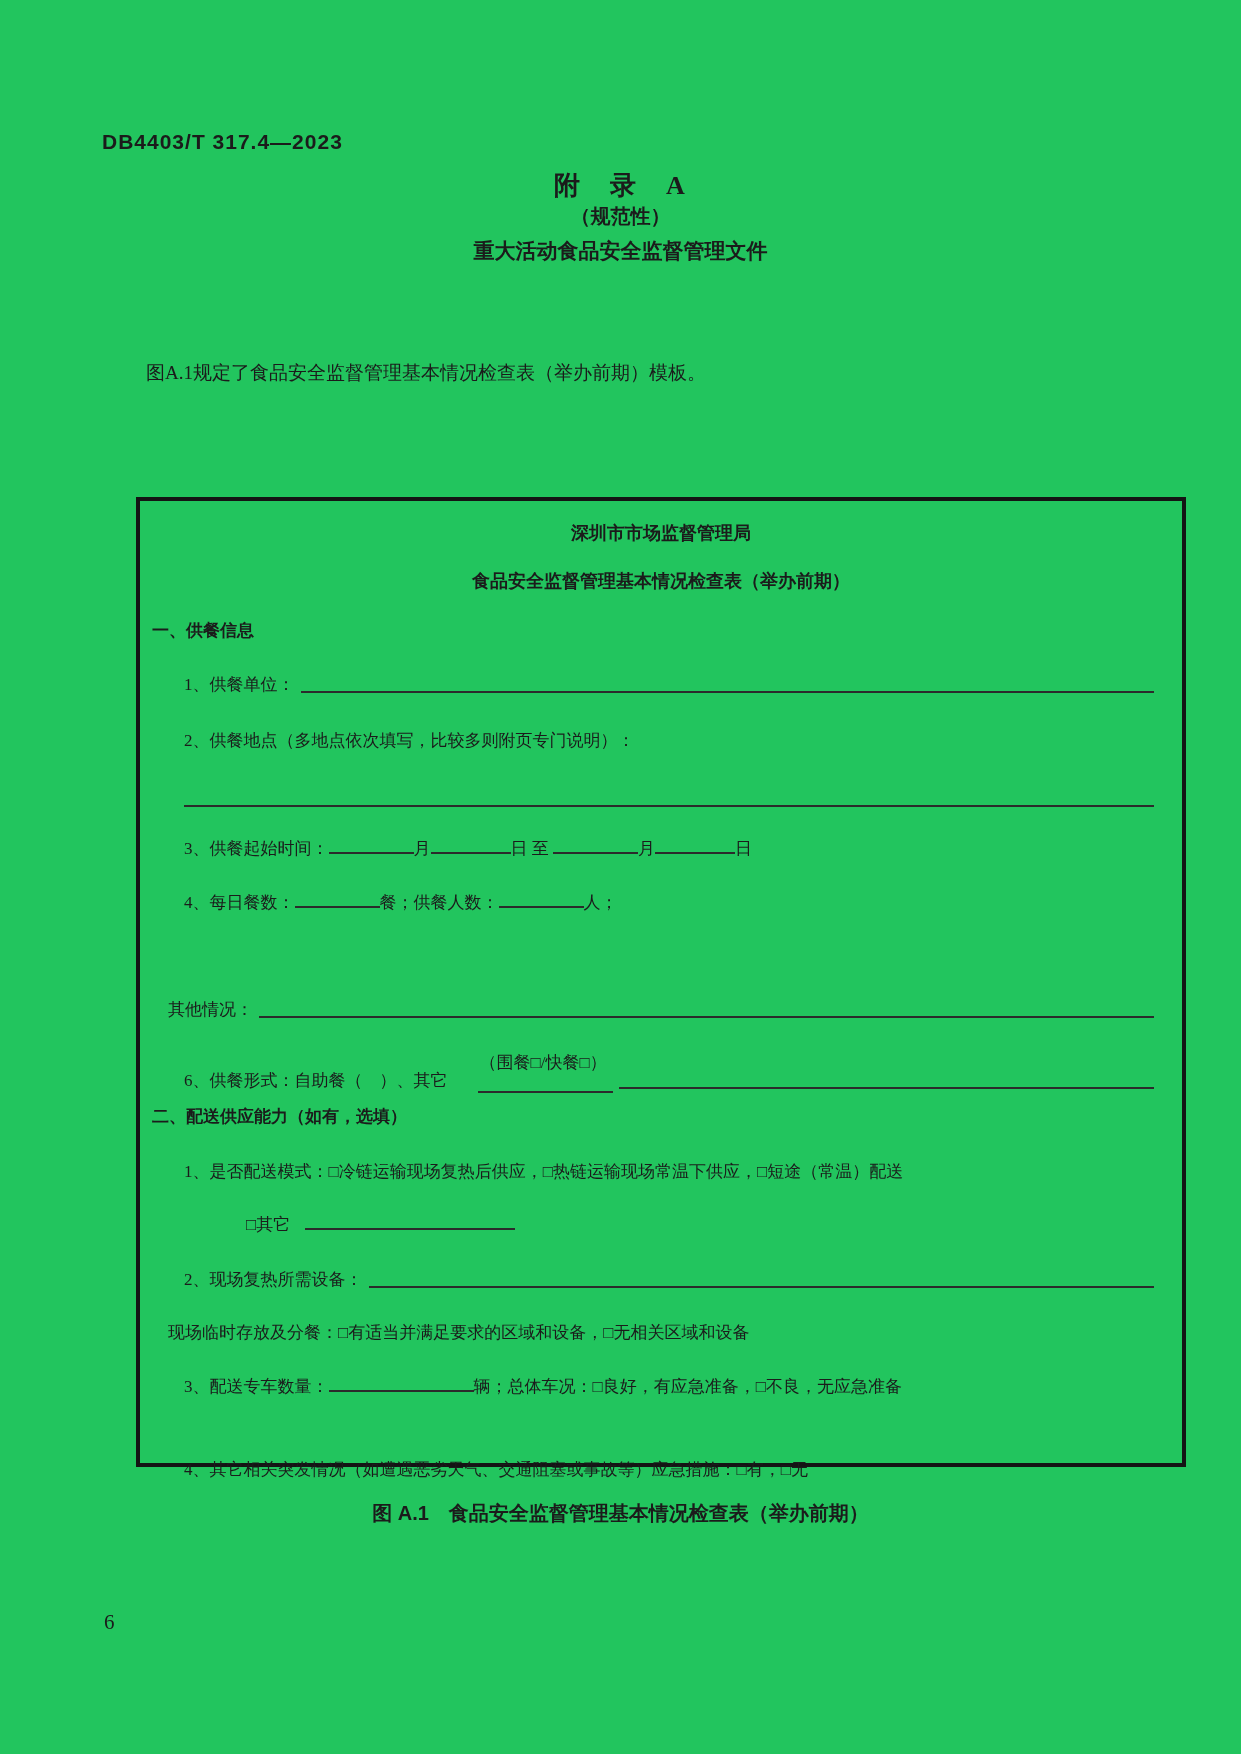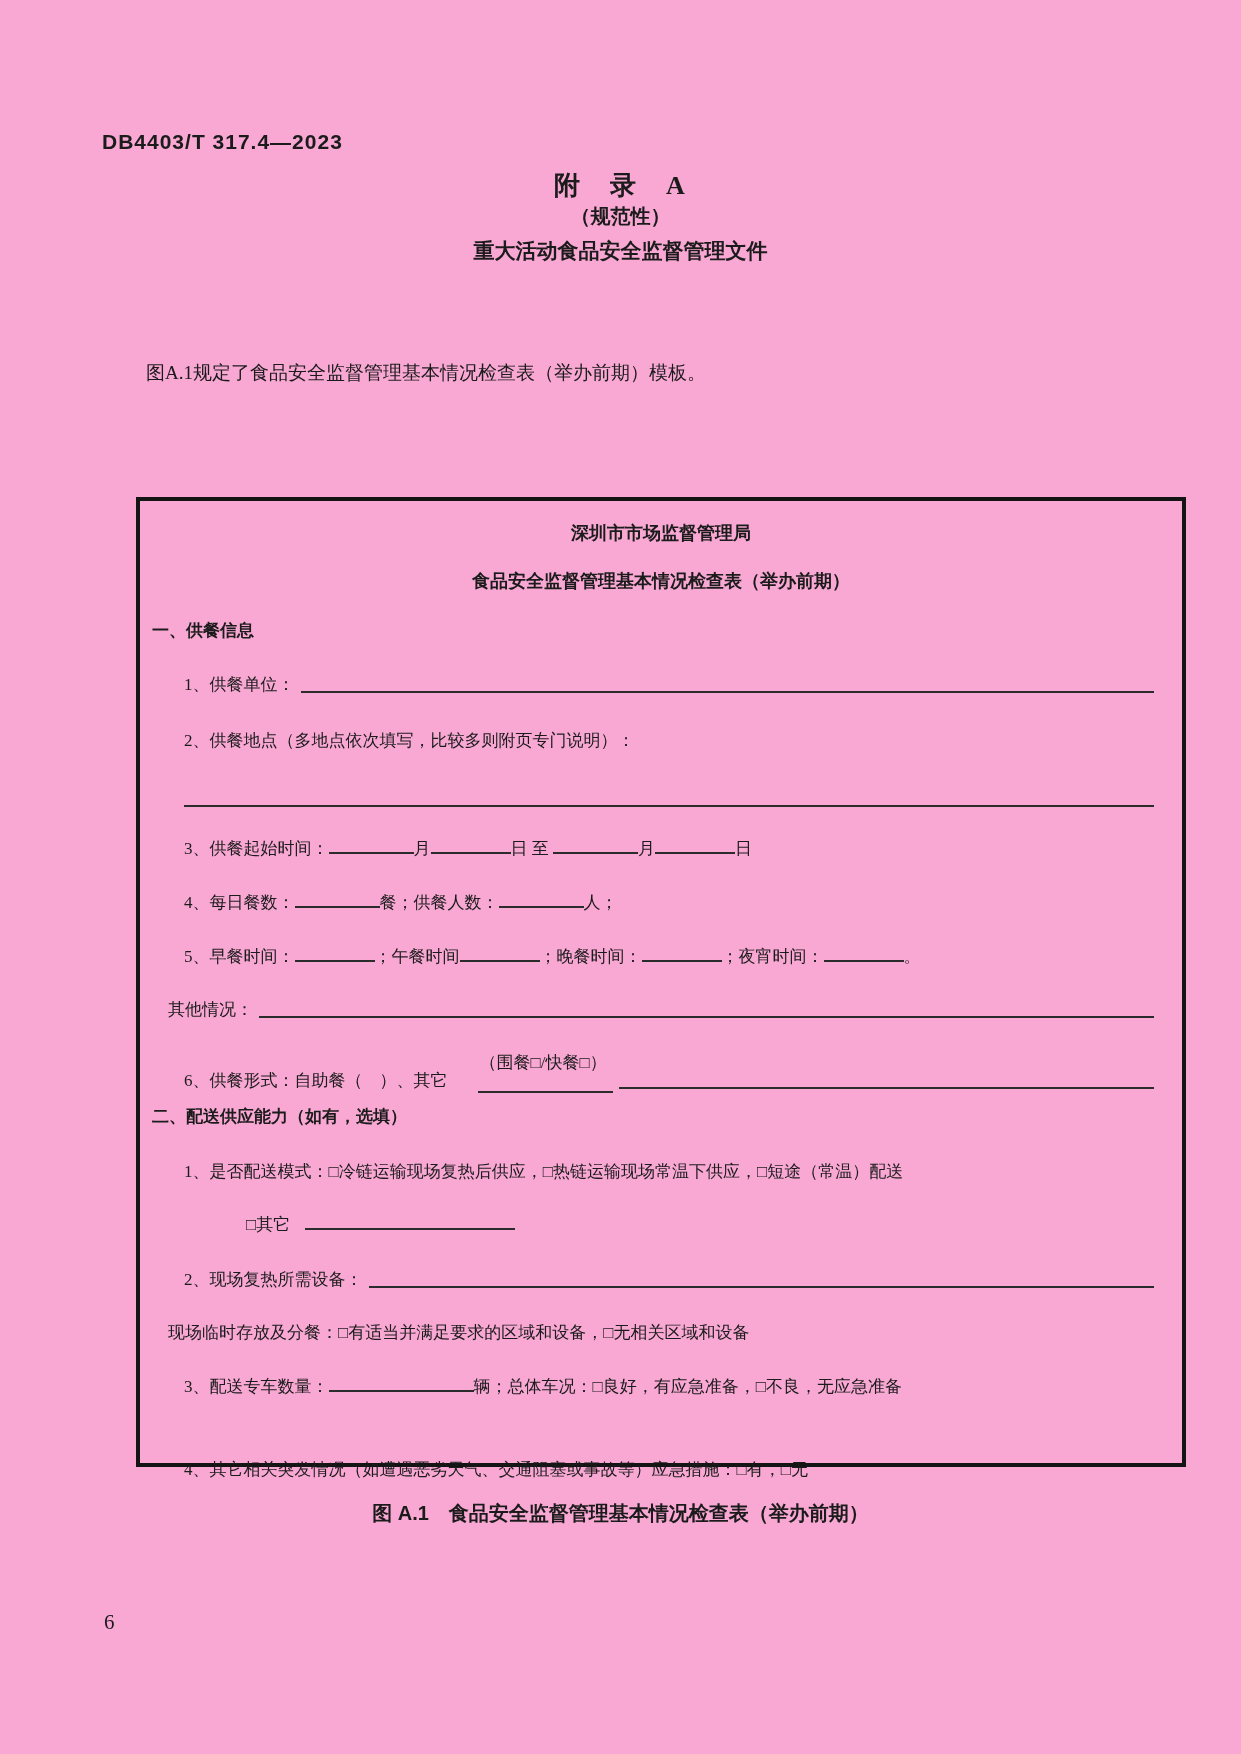--- a/index.html
+++ b/index.html
@@ -1,19 +1,19 @@
 <!DOCTYPE html>
 <html><head>
 <meta charset="utf-8">
 <style>
   html,body{margin:0;padding:0;background:#ffffff;}
   .page{
     position:relative;
     width:1241px;height:1754px;
-    background:#f9a8d4;
+    background:#22c55e;
     color:#1b1b1b;
     font-family:"Liberation Serif","DejaVu Serif",serif;
     overflow:hidden;
   }
   .sans{font-family:"Liberation Sans","DejaVu Sans",sans-serif;}
   .doc-number{
     position:absolute;left:102px;top:130px;
     font-family:"Liberation Sans","DejaVu Sans",sans-serif;
     font-size:21px;font-weight:600;letter-spacing:1px;
   }
@@ -105,23 +105,20 @@
     <div class="brow r-ans"></div>
 
     <div class="brow r-i3">
       <span>3、供餐起始时间：</span><span class="bl w85"></span><span>月</span><span class="bl w80"></span><span>日 至 </span><span class="bl w85"></span><span>月</span><span class="bl w80"></span><span>日</span>
     </div>
 
     <div class="brow r-i4">
       <span>4、每日餐数：</span><span class="bl w85"></span><span>餐；供餐人数：</span><span class="bl w85"></span><span>人；</span>
     </div>
 
-    <div class="brow r-i5">
-      <span>5、早餐时间：</span><span class="bl w80"></span><span>；午餐时间</span><span class="bl w80"></span><span>；晚餐时间：</span><span class="bl w80"></span><span>；夜宵时间：</span><span class="bl w80"></span><span>。</span>
-    </div>
 
     <div class="brow flex r-other">
       <span class="lbl">其他情况：</span>
       <span class="fill"></span>
     </div>
 
     <div class="brow flex r-i6">
       <span class="lbl">6、供餐形式：自助餐（　）、其它</span>
       <span class="lbl ul-text">（围餐□/快餐□）</span>
       <span class="fill"></span>

